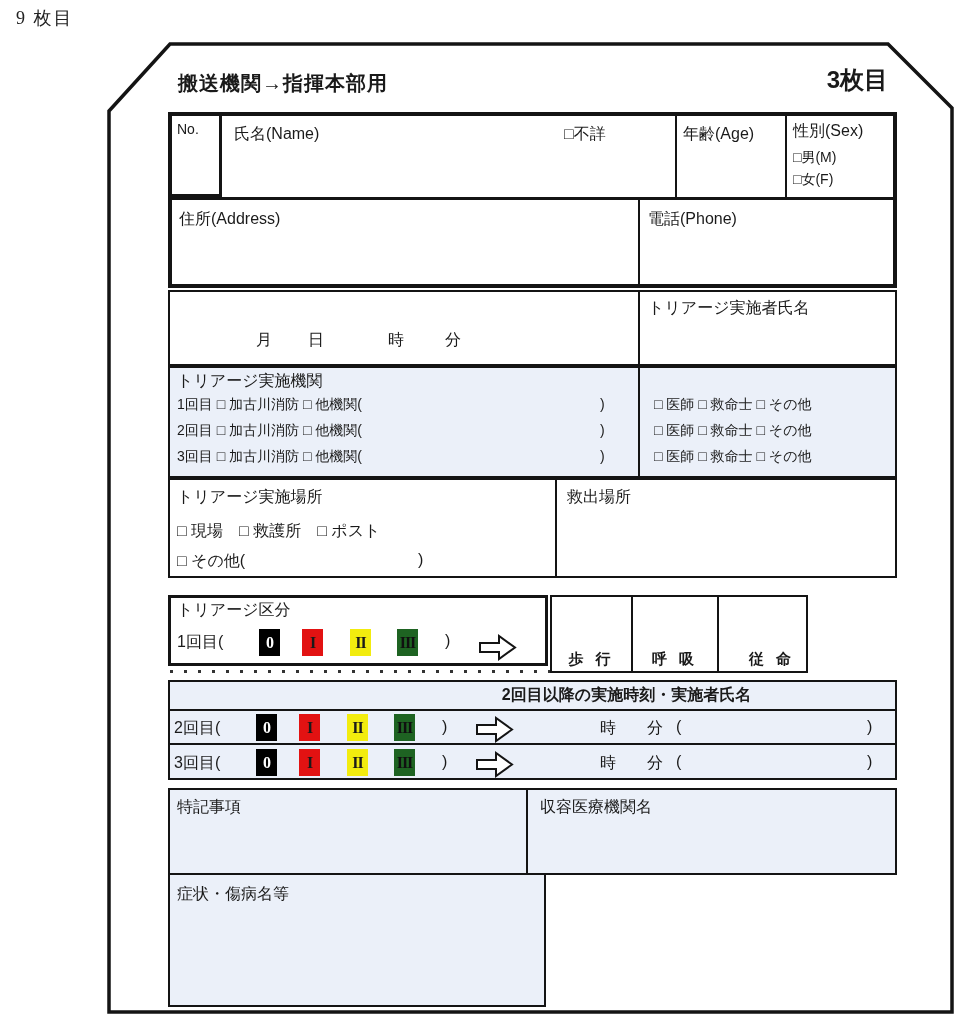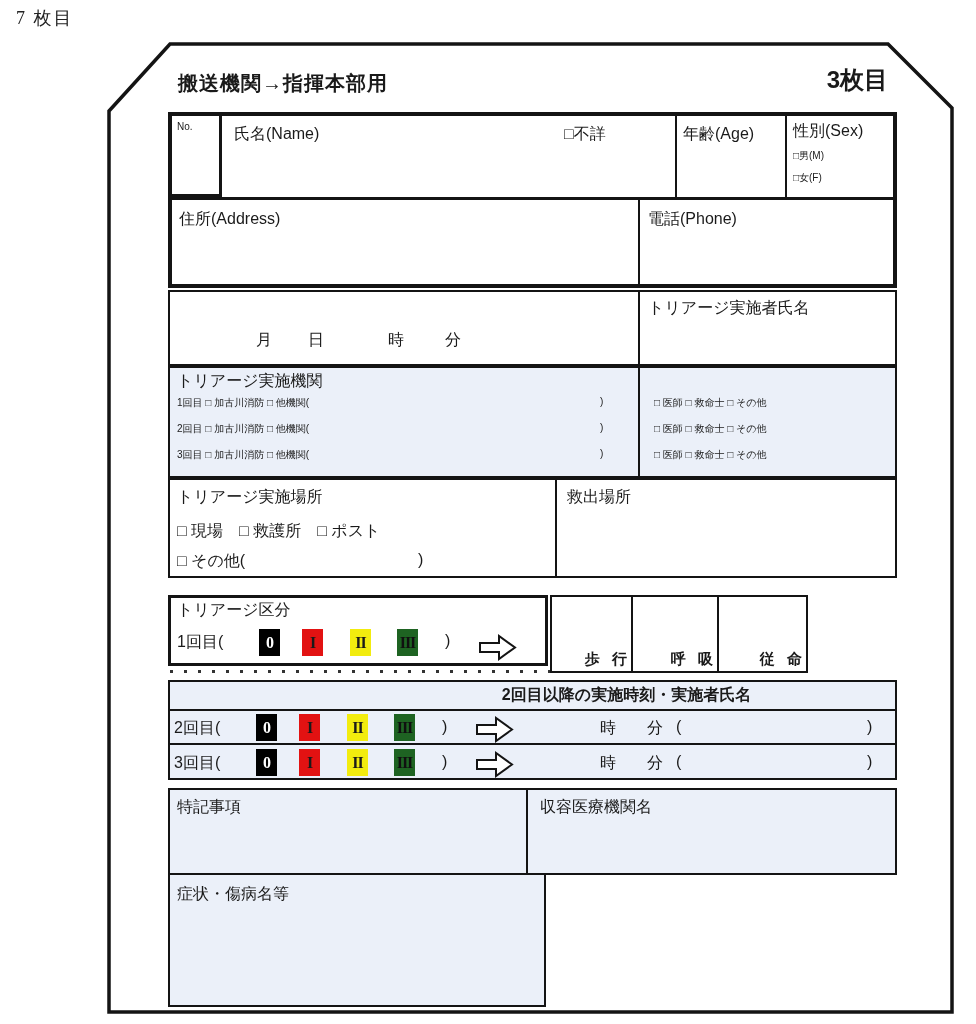--- a/index.html
+++ b/index.html
@@ -12,54 +12,54 @@
 
   .form-outline{left:104px;top:39px;}
 
   .form-title{left:178px;top:70px;font-size:20px;font-weight:bold;letter-spacing:1px;}
   .sheet-label{left:778px;top:64px;width:110px;text-align:right;font-size:24px;font-weight:bold;}
 
   .box{position:absolute;box-sizing:border-box;border:2px solid #141414;background:#fff;}
   .box.blue{background:#EBF0F9;}
   .thick{border-width:4px;}
   .lab{position:absolute;font-size:16px;white-space:pre;}
-  .lab14{font-size:10px;}
+  .lab14{font-size:14px;}
   .vline{position:absolute;top:0;width:0;border-left:2px solid #141414;}
   .hline{position:absolute;left:0;right:0;height:3px;background:#141414;}
 
   
   .no-cell{position:absolute;left:0;top:0;width:50px;height:81px;box-sizing:border-box;
            border-right:3px solid #141414;border-bottom:3px solid #141414;background:#fff;}
 
   
   .code{position:absolute;width:21px;height:27px;display:flex;align-items:center;justify-content:center;
         font-family:"Liberation Serif","DejaVu Serif",serif;font-weight:bold;font-size:16px;letter-spacing:-1px;}
 
   .vitals{position:absolute;left:550px;top:595px;display:flex;}
   .vcol{box-sizing:border-box;border:2px solid #141414;background:#fff;height:78px;
-        padding-top:2px;text-align:right;line-height:24px;white-space:pre;}
+        padding-top:2px;text-align:center;line-height:24px;white-space:pre;}
   .vcol+.vcol{margin-left:-2px;}
   .vname{font-size:15px;font-weight:bold;letter-spacing:4px;}
   .vabn{font-size:14px;letter-spacing:2px;color:#CF2020;}
   .vnorm{font-size:14px;letter-spacing:2px;color:#222;}
 
   .dots{position:absolute;left:170px;top:670px;width:380px;height:3px;
         background-image:repeating-linear-gradient(to right,#333 0 3px,transparent 3px 14px);}
 
   .later-header{line-height:26px;text-align:center;padding-left:188px;font-weight:bold;font-size:16px;}
 
   .paren{font-size:16px;}
   .arrow-icon{position:absolute;}
 </style>
 </head>
 <body>
 
 <div class="canvas">
 
-  <div class="abs corner-label">7 枚目</div>
+  <div class="abs corner-label">9 枚目</div>
 
   <svg class="abs form-outline" width="856" height="980" viewBox="0 0 856 980">
     <polygon points="66,5 784,5 848,69 848,973 5,973 5,72" fill="#ffffff" stroke="#141414" stroke-width="3.5"></polygon>
   </svg>
 
   <div class="abs form-title">搬送機関→指揮本部用</div>
   <div class="abs sheet-label">3枚目</div>
 
   <div class="box thick" style="left:168px;top:112px;width:729px;height:176px;">
     <div class="no-cell">

